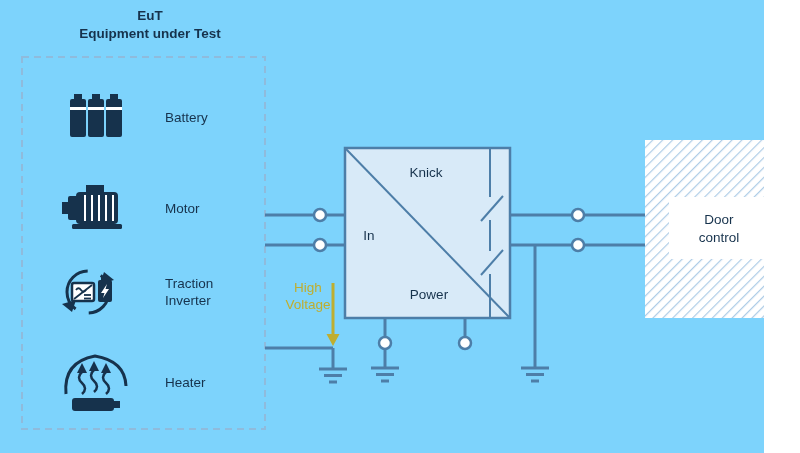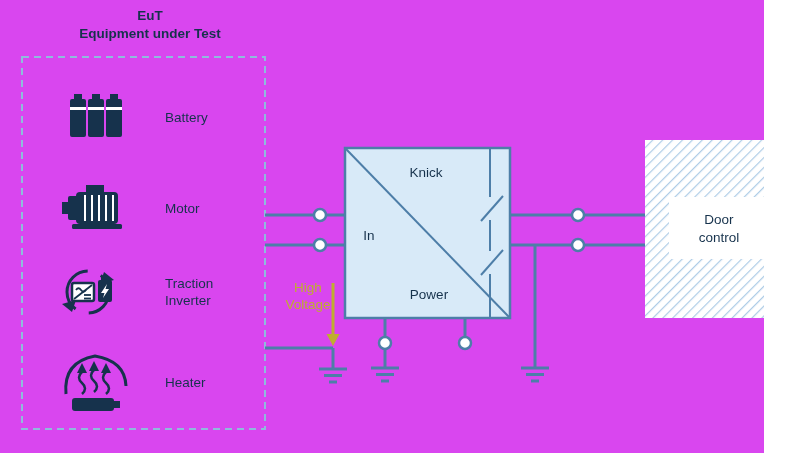--- a/index.html
+++ b/index.html
@@ -4,21 +4,21 @@
 <style>
   html, body {
     margin: 0;
     padding: 0;
     background: #ffffff;
   }
   .canvas {
     position: relative;
     width: 764px;
     height: 453px;
-    background: #d946ef;
+    background: #7dd3fc;
     overflow: hidden;
   }
   svg text {
     font-family: "Liberation Sans", sans-serif;
     fill: #16324c;
     font-size: 13.5px;
   }
   svg text.bold { font-weight: 700; }
   svg text.hv { fill: #bfae2f; }
 </style>

